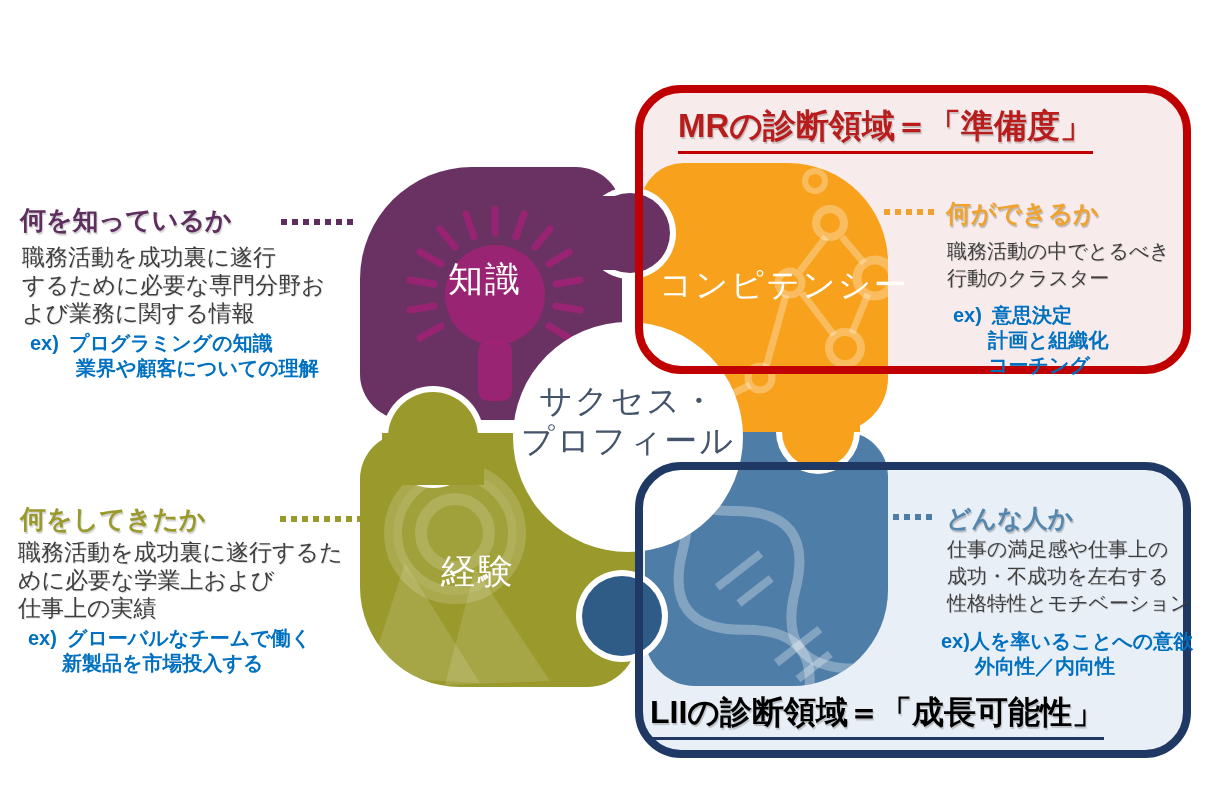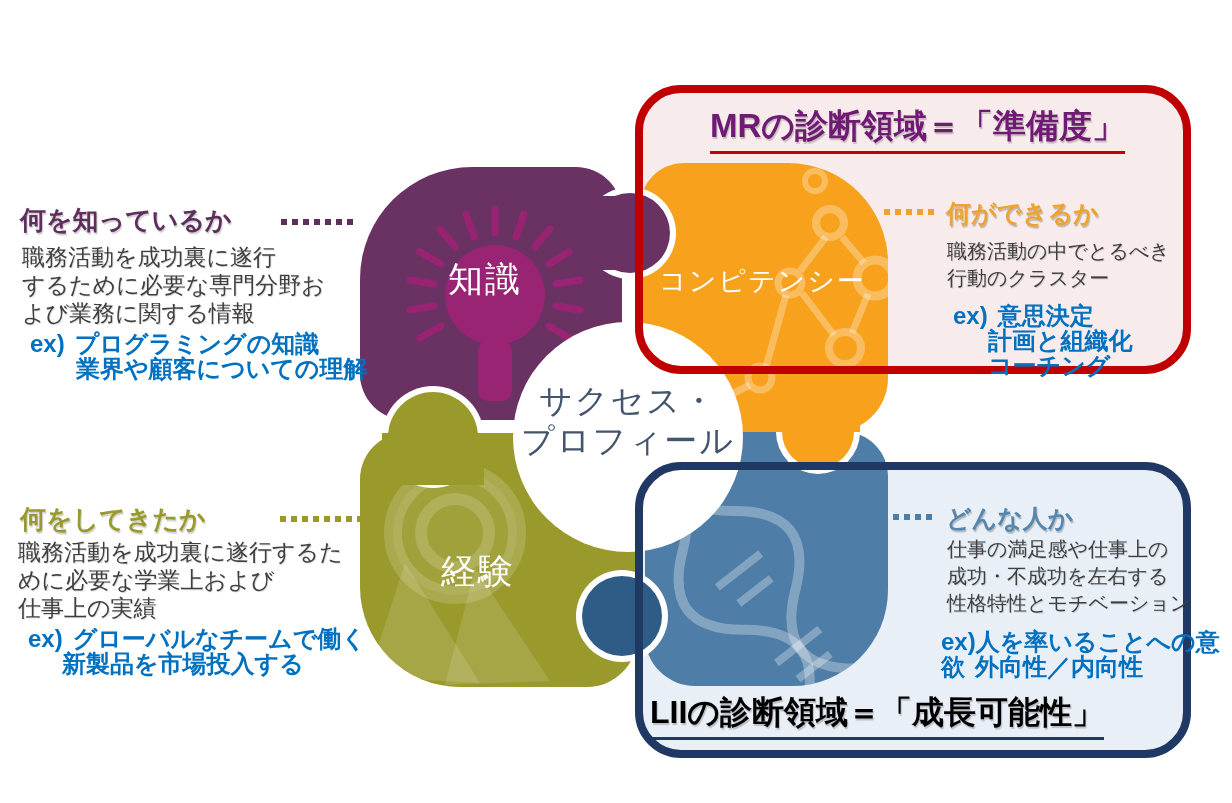--- a/index.html
+++ b/index.html
@@ -30,48 +30,48 @@
   .patch{position:absolute;z-index:4;}
   #patch-knowledge{left:584px;top:196px;width:38px;height:74px;background:#6A3263;}
   #patch-experience{left:382px;top:433px;width:102px;height:52px;background:#9A992B;}
   #patch-competency{left:776px;top:388px;width:84px;height:44px;background:#F7A11C;}
   #center-circle{position:absolute;z-index:5;left:513px;top:322px;width:230px;height:230px;
                  background:#ffffff;border-radius:50%;}
   #center-text{position:absolute;z-index:6;left:498px;top:381px;width:260px;text-align:center;
                color:#44546A;font-size:33px;line-height:40px;letter-spacing:2px;}
   .plabel{position:absolute;z-index:6;color:#ffffff;letter-spacing:2px;}
   #label-knowledge{left:448px;top:256px;font-size:35px;}
-  #label-competency{left:659px;top:263px;font-size:27px;}
+  #label-competency{left:659px;top:263px;font-size:33px;}
   #label-experience{left:441px;top:548px;font-size:35px;}
   #label-personality{left:677px;top:542px;font-size:31px;}
   .wm{position:absolute;left:0;top:0;pointer-events:none;}
   
   .txt{position:absolute;z-index:8;}
   .h-left{font-size:26px;font-weight:bold;text-shadow:1px 2px 1px rgba(0,0,0,0.18);}
   #kn-title{left:20px;top:203px;color:#5E2E5E;}
   #ex-title{left:20px;top:502px;color:#9A992B;}
   .body-left{font-size:23px;line-height:28px;color:#3F3F3F;text-shadow:1px 1px 0 rgba(0,0,0,0.12);}
   #kn-body{left:22px;top:243px;}
   #ex-body{left:18px;top:538px;}
-  .ex-line{font-size:24px;font-weight:bold;color:#0070C0;line-height:25px;}
+  .ex-line{font-size:20px;font-weight:bold;color:#0070C0;line-height:25px;}
   #kn-ex1{left:30px;top:331px;} #kn-ex2{left:76px;top:356px;}
   #ex-ex1{left:28px;top:626px;} #ex-ex2{left:62px;top:651px;}
   .ex-prefix{margin-right:10px;}
   .dots{position:absolute;z-index:8;height:6px;}
   #kn-dots{left:281px;top:219px;width:72px;
            background:repeating-linear-gradient(90deg,#5E2E5E 0 6px,transparent 6px 11px);}
   #ex-dots{left:280px;top:516px;width:80px;
            background:repeating-linear-gradient(90deg,#9A992B 0 6px,transparent 6px 11px);}
   #co-dots{left:884px;top:209px;width:52px;
            background:repeating-linear-gradient(90deg,#F0A22E 0 6px,transparent 6px 11px);}
   #pe-dots{left:882px;top:514px;width:52px;
            background:repeating-linear-gradient(90deg,#4E7DA7 0 6px,transparent 6px 11px);}
   .box-title{font-weight:bold;padding-bottom:2px;}
-  #mr-title{left:678px;top:104px;font-size:33px;color:#701a75;border-bottom:3px solid #C00000;
-            text-shadow:1px 2px 1px rgba(0,0,0,0.2);margin-left:32px;}
+  #mr-title{left:678px;top:104px;font-size:33px;color:#b91c1c;border-bottom:3px solid #C00000;
+            text-shadow:1px 2px 1px rgba(0,0,0,0.2);}
   #lii-title{left:650px;top:691px;font-size:32px;color:#000000;border-bottom:3px solid #1F3864;
              text-shadow:1px 2px 1px rgba(0,0,0,0.2);}
   .h-box{font-size:25px;font-weight:bold;text-shadow:1px 2px 1px rgba(0,0,0,0.22);}
   #co-head{left:946px;top:197px;color:#F0A22E;}
   #pe-head{left:946px;top:502px;color:#5586AE;}
   .body-box{font-size:20px;line-height:27px;color:#3F3F3F;text-shadow:1px 1px 0 rgba(0,0,0,0.12);}
   #co-body{left:947px;top:238px;}
   #pe-body{left:947px;top:536px;}
   #co-ex1{left:953px;top:303px;} #co-ex2{left:988px;top:328px;} #co-ex3{left:988px;top:353px;}
   #pe-ex1{left:941px;top:629px;} #pe-ex2{left:975px;top:654px;}

